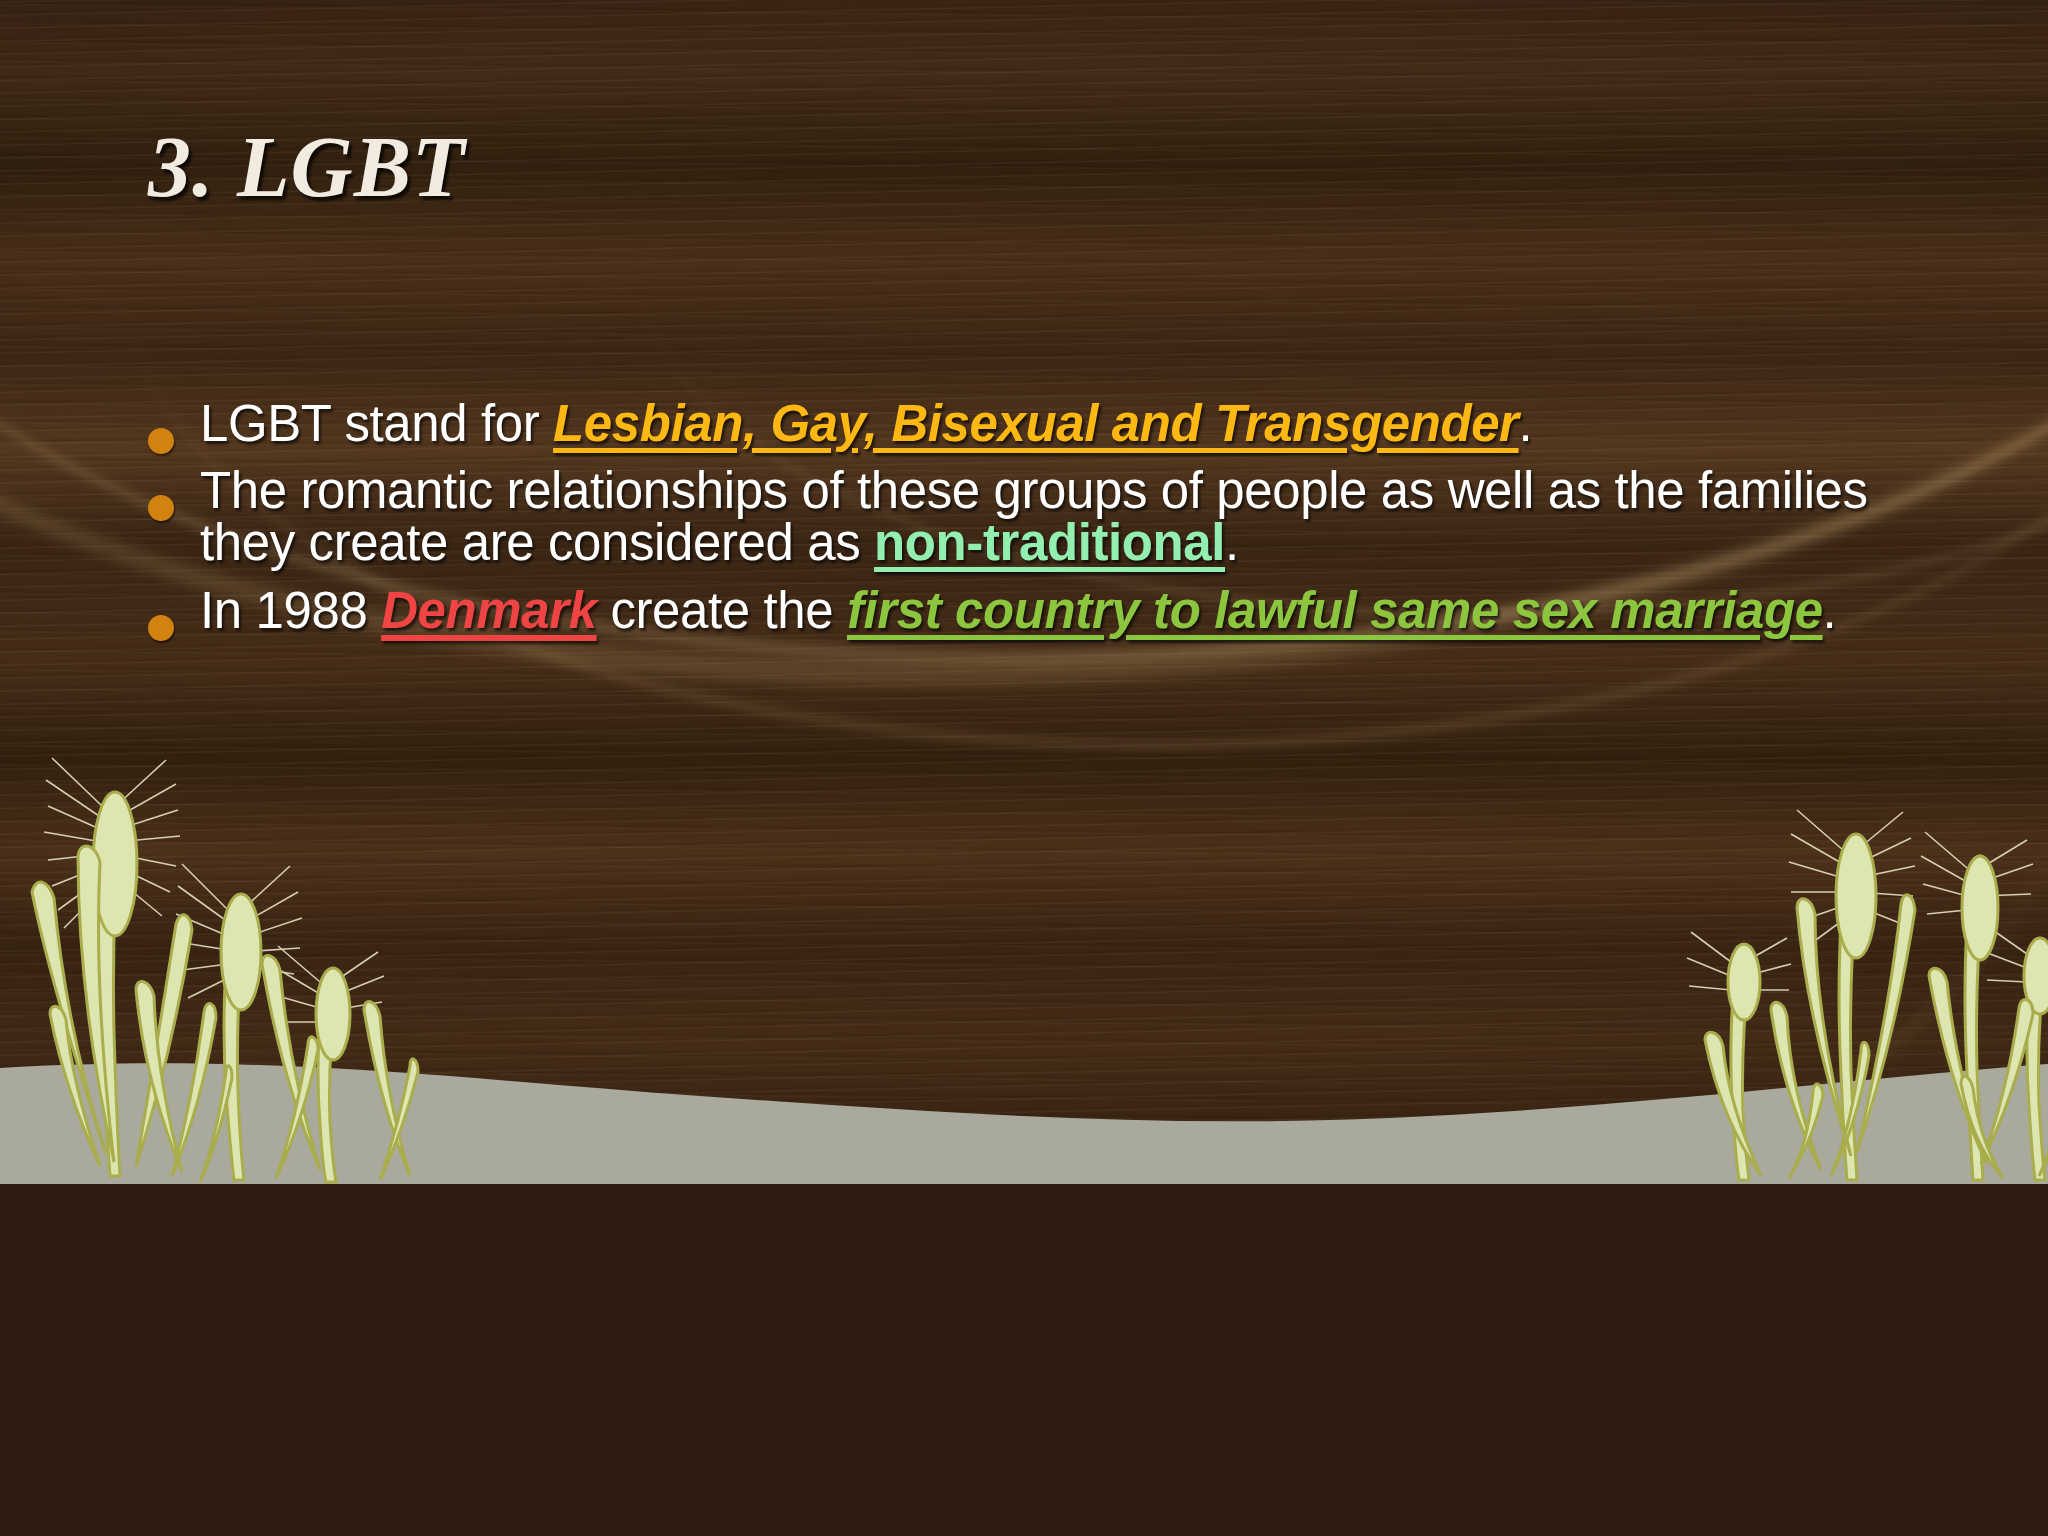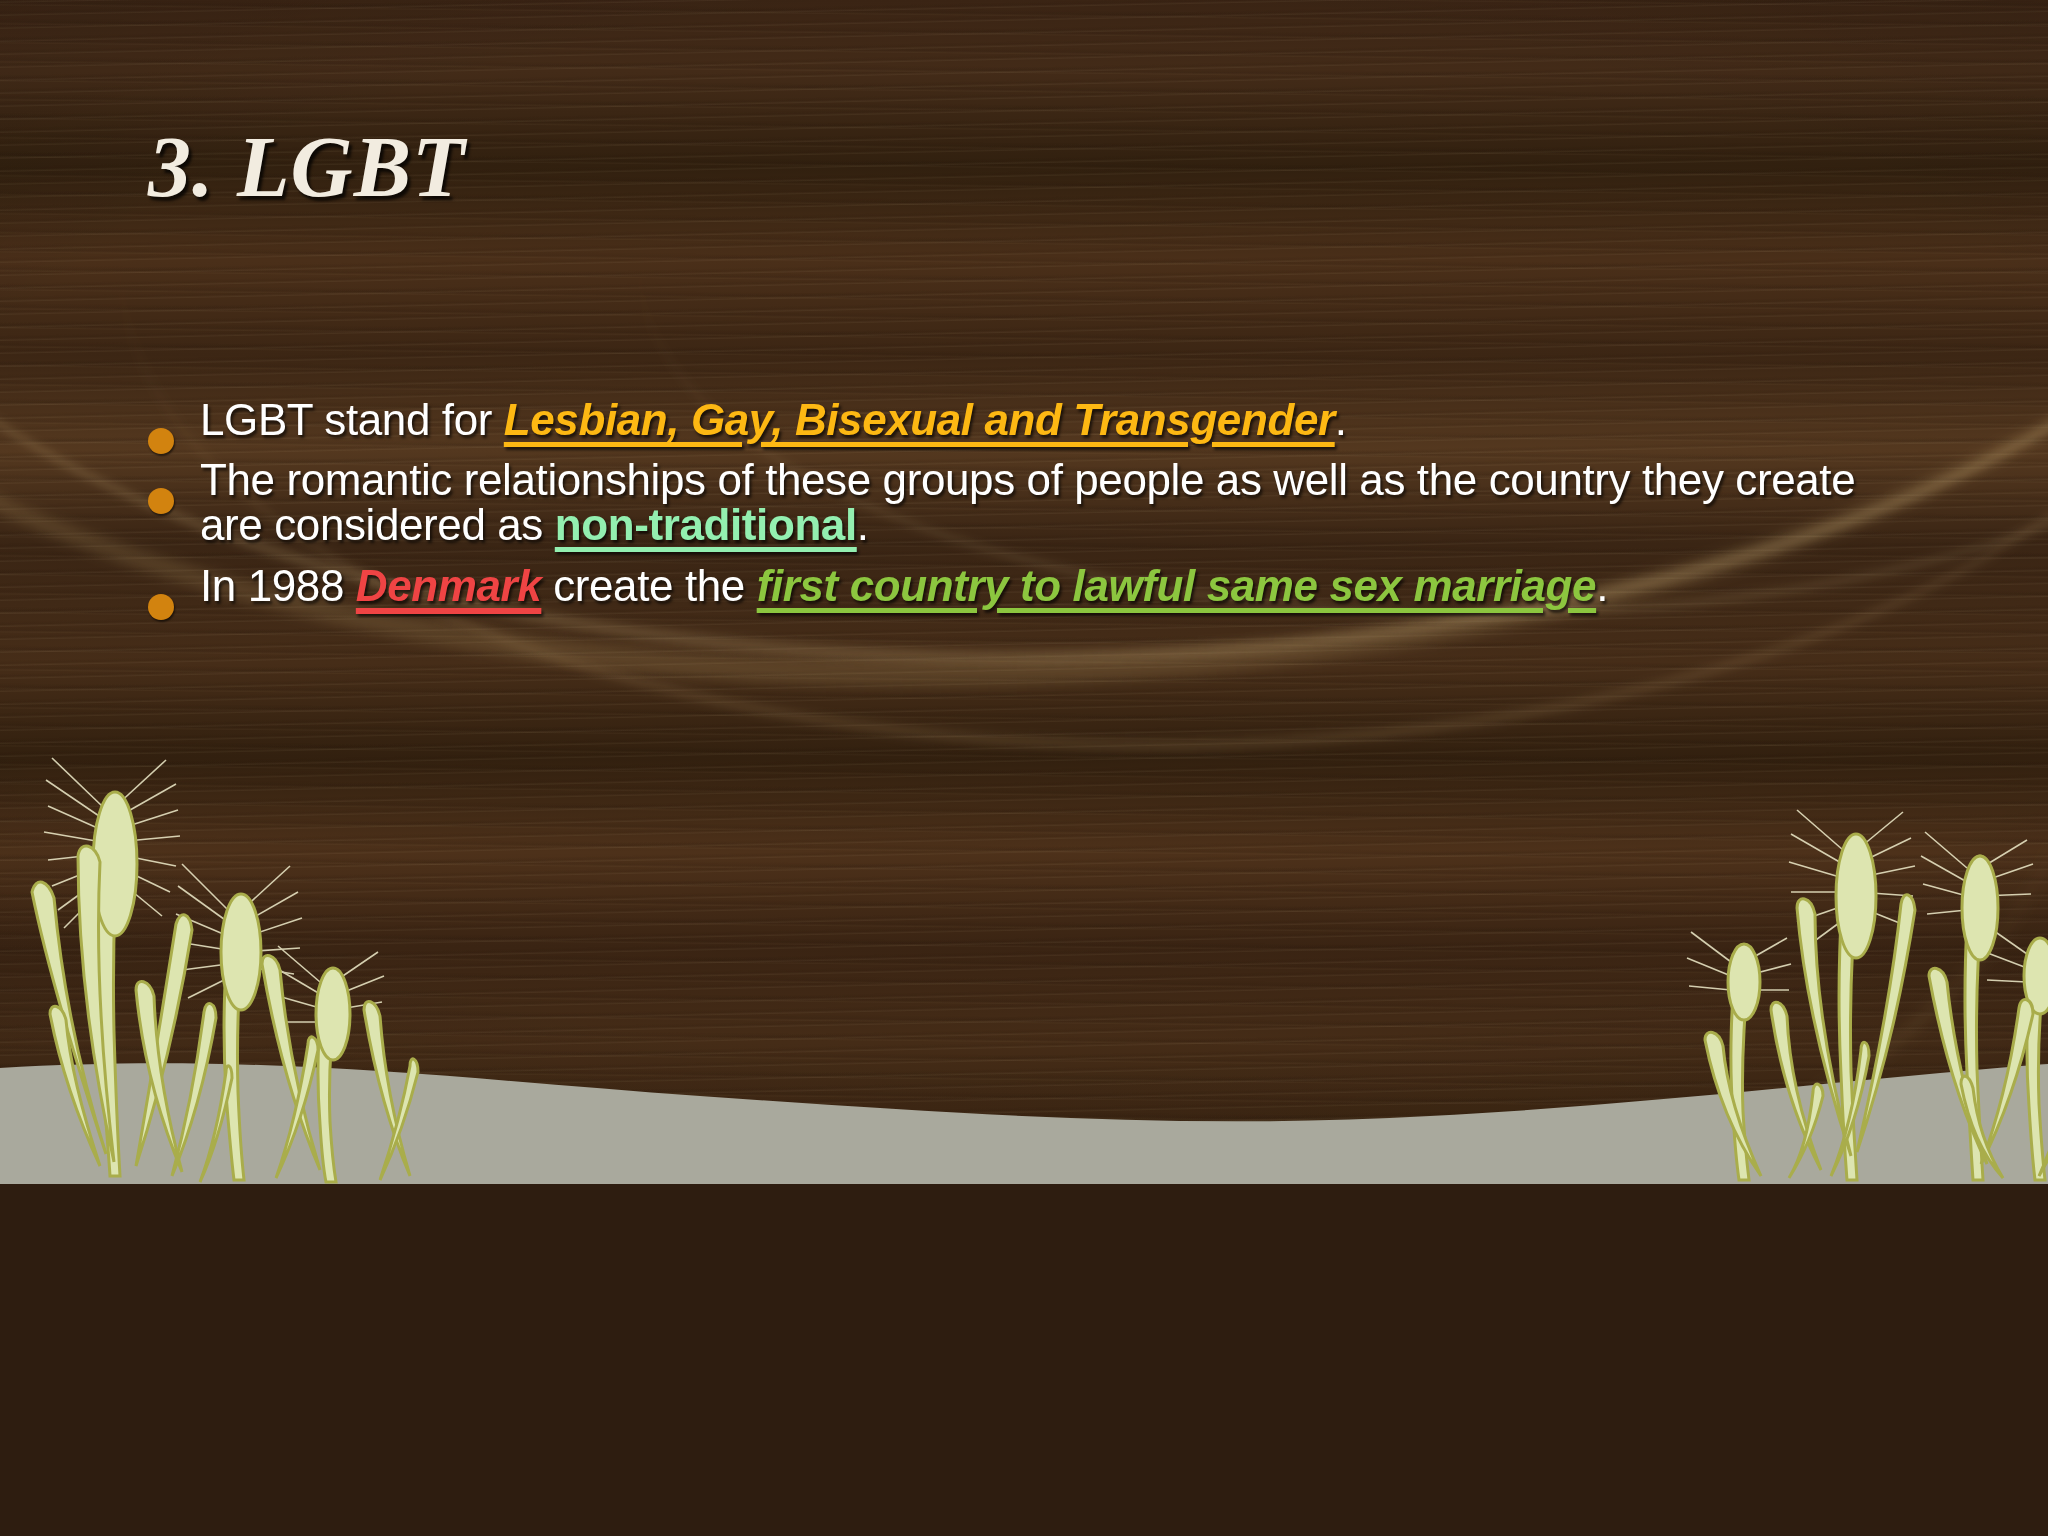--- a/index.html
+++ b/index.html
@@ -120,21 +120,21 @@
   }
   .bullet-dot{
     flex:0 0 auto;width:26px;height:26px;border-radius:50%;
     background:#d2830f;
     margin-top:30px;margin-right:26px;
     box-shadow:1px 2px 2px rgba(0,0,0,.55);
   }
   .bullet-text{
     flex:1 1 auto;
     color:#ffffff;
-    font-size:44px;
+    font-size:51px;
     line-height:1.00;
     letter-spacing:-0.4px;
     text-shadow:2px 3px 3px rgba(0,0,0,.65);
     padding-bottom:12px;
   }
 
   .em-gold{
     color:#fdb813;font-weight:bold;font-style:italic;
     text-decoration:underline;text-underline-offset:7px;
     text-decoration-thickness:5px;
@@ -313,21 +313,21 @@
 
   <div id="body">
 
     <div class="bullet-row b1">
       <div class="bullet-dot"></div>
       <div class="bullet-text"><span>LGBT stand for </span><span class="em-gold">Lesbian, Gay, Bisexual and Transgender</span><span>.</span></div>
     </div>
 
     <div class="bullet-row b2">
       <div class="bullet-dot"></div>
-      <div class="bullet-text"><span>The romantic relationships of these groups of people as well as the country they create are considered as </span><span class="em-mint">non-traditional</span><span>.</span></div>
+      <div class="bullet-text"><span>The romantic relationships of these groups of people as well as the families they create are considered as </span><span class="em-mint">non-traditional</span><span>.</span></div>
     </div>
 
     <div class="bullet-row b3">
       <div class="bullet-dot"></div>
       <div class="bullet-text"><span>In 1988 </span><span class="em-cyan">Denmark</span><span> create the </span><span class="em-green">first country to lawful same sex marriage</span><span>.</span></div>
     </div>
 
 
   </div>
 </div>

